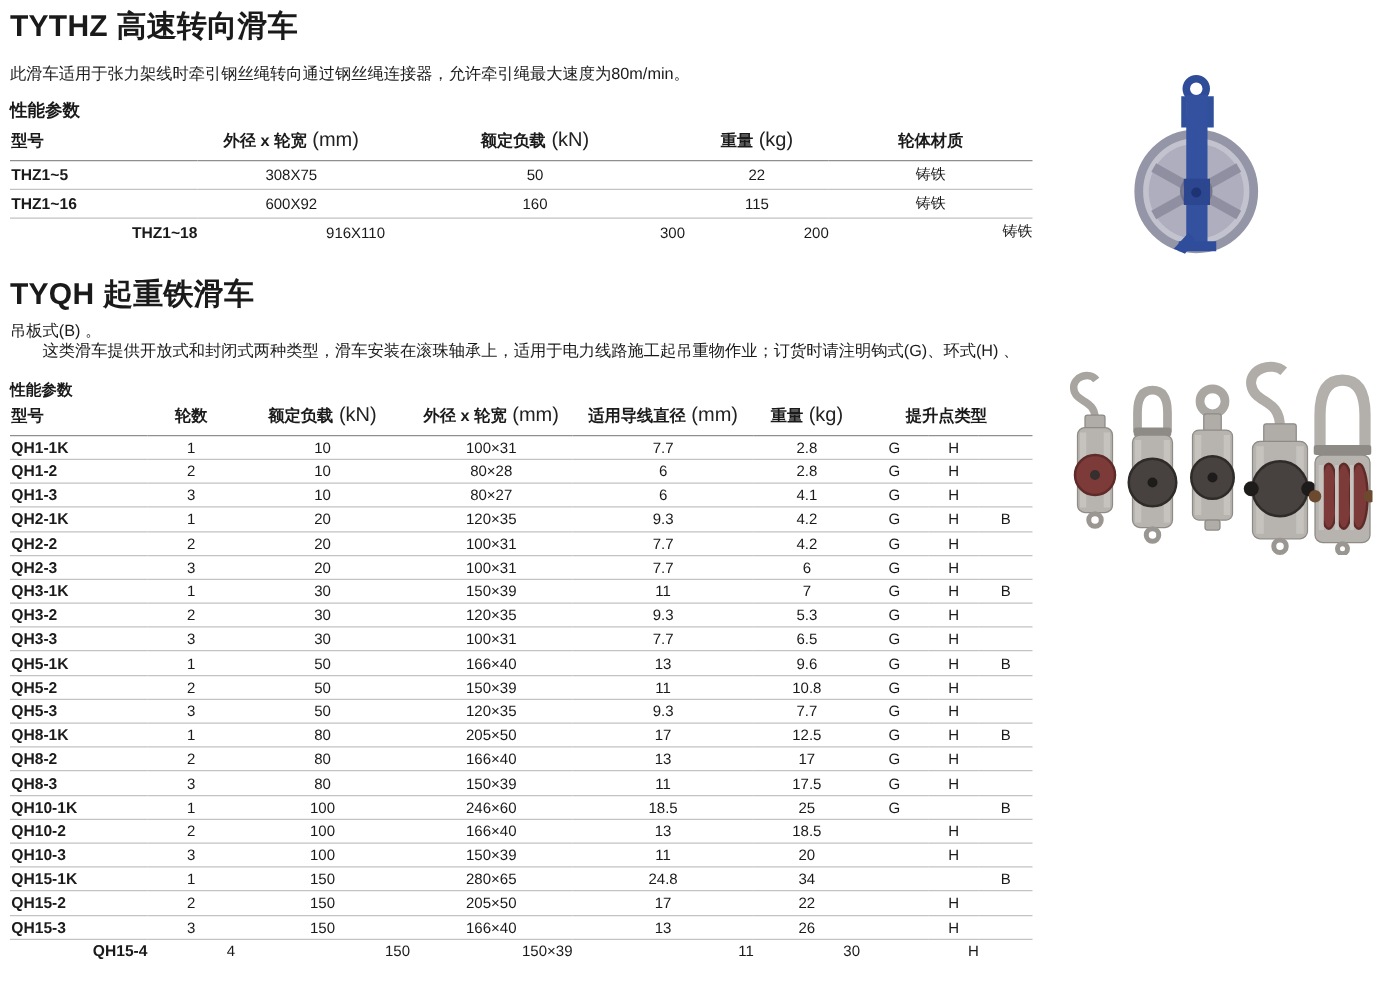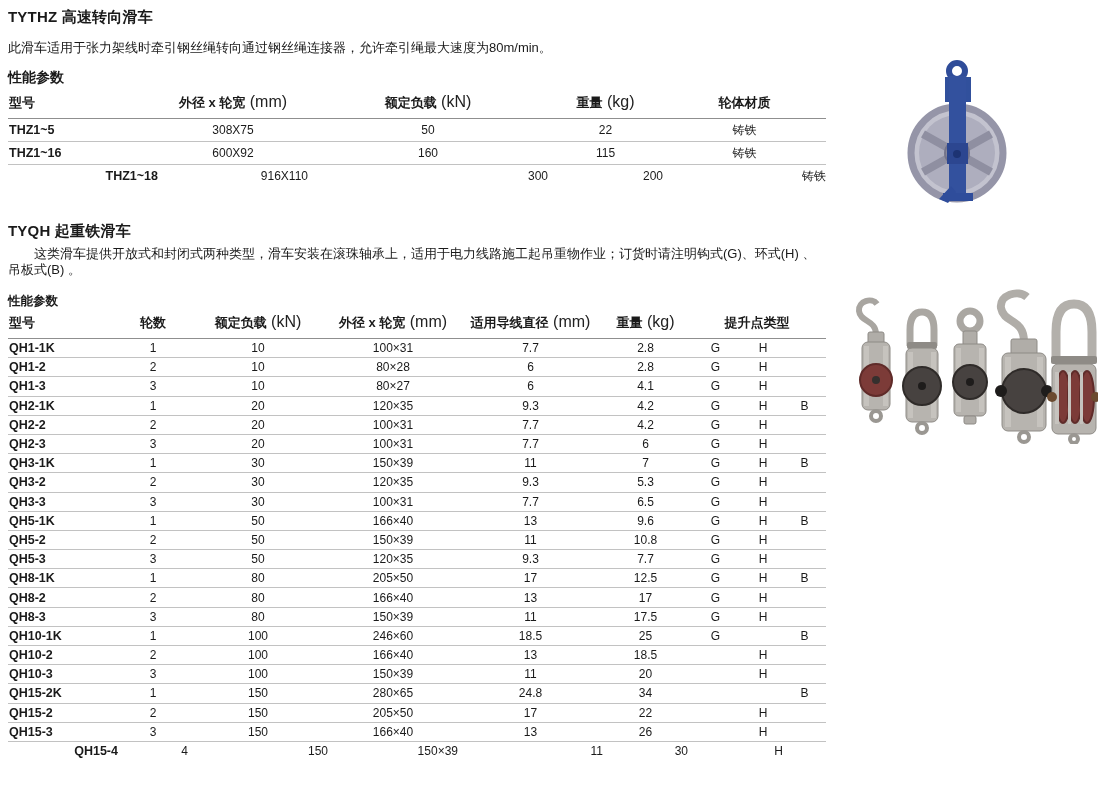--- a/index.html
+++ b/index.html
@@ -4,21 +4,21 @@
 <style>
   html,body{margin:0;padding:0;}
   body{
     width:1100px;height:793px;background:#ffffff;position:relative;overflow:hidden;
     font-family:"Liberation Sans","DejaVu Sans",sans-serif;color:#1a1a1a;
     -webkit-font-smoothing:antialiased;
   }
   .section{position:absolute;left:8px;width:820px;}
   .s1{top:8px;}
   .s2{top:222px;}
-  h1{font-size:15px;line-height:1.2;font-weight:700;margin:0 0 14px;letter-spacing:0.2px;}
+  h1{font-size:24px;line-height:1.2;font-weight:700;margin:0 0 14px;letter-spacing:0.2px;}
   .s2 h1{margin:0 0 6px;}
   .desc{font-size:13px;line-height:15px;margin:0 0 15px;}
   .s2 .desc{margin:0 0 16px;line-height:16px;}
   .desc .dline.indent{text-indent:2em;}
   h2{font-size:14px;line-height:15px;font-weight:700;margin:0 0 5px;}
   .s2 h2{font-size:12.5px;line-height:14px;margin:0 0 2px;}
 
   table{border-collapse:collapse;table-layout:fixed;width:818px;}
   th{vertical-align:bottom;padding:3px 0 6px;border-bottom:1px solid #8f8f8f;text-align:center;white-space:nowrap;}
   th.c0{text-align:left;padding-left:1px;}
@@ -83,22 +83,22 @@
             <td class="c3 col-weight">200</td>
             <td class="c4 col-material">铸铁</td>
           </tr>
         </tbody>
     </table>
   </div>
 
   <div class="section s2">
     <h1>TYQH 起重铁滑车</h1>
     <div class="desc">
+      <div class="dline">吊板式(B) 。</div>
       <div class="dline indent">这类滑车提供开放式和封闭式两种类型，滑车安装在滚珠轴承上，适用于电力线路施工起吊重物作业；订货时请注明钩式(G)、环式(H) 、</div>
-      <div class="dline">吊板式(B) 。</div>
     </div>
     <h2>性能参数</h2>
     <table class="t2">
       <colgroup>
         <col style="width:110px">
           <col style="width:70px">
           <col style="width:140px">
         <col style="width:130px">
           <col style="width:145px">
           <col style="width:85px">
@@ -310,21 +310,21 @@
             <td class="c1 col-wheels">3</td>
             <td class="c2 col-load">100</td>
             <td class="c3 col-size">150×39</td>
             <td class="c4 col-wire">11</td>
             <td class="c5 col-weight">20</td>
             <td class="c6 col-g"></td>
             <td class="c7 col-h">H</td>
             <td class="c8 col-b"></td>
           </tr>
           <tr>
-            <td class="c0 col-model">QH15-2K</td>
+            <td class="c0 col-model">QH15-1K</td>
             <td class="c1 col-wheels">1</td>
             <td class="c2 col-load">150</td>
             <td class="c3 col-size">280×65</td>
             <td class="c4 col-wire">24.8</td>
             <td class="c5 col-weight">34</td>
             <td class="c6 col-g"></td>
             <td class="c7 col-h"></td>
             <td class="c8 col-b">B</td>
           </tr>
           <tr>

